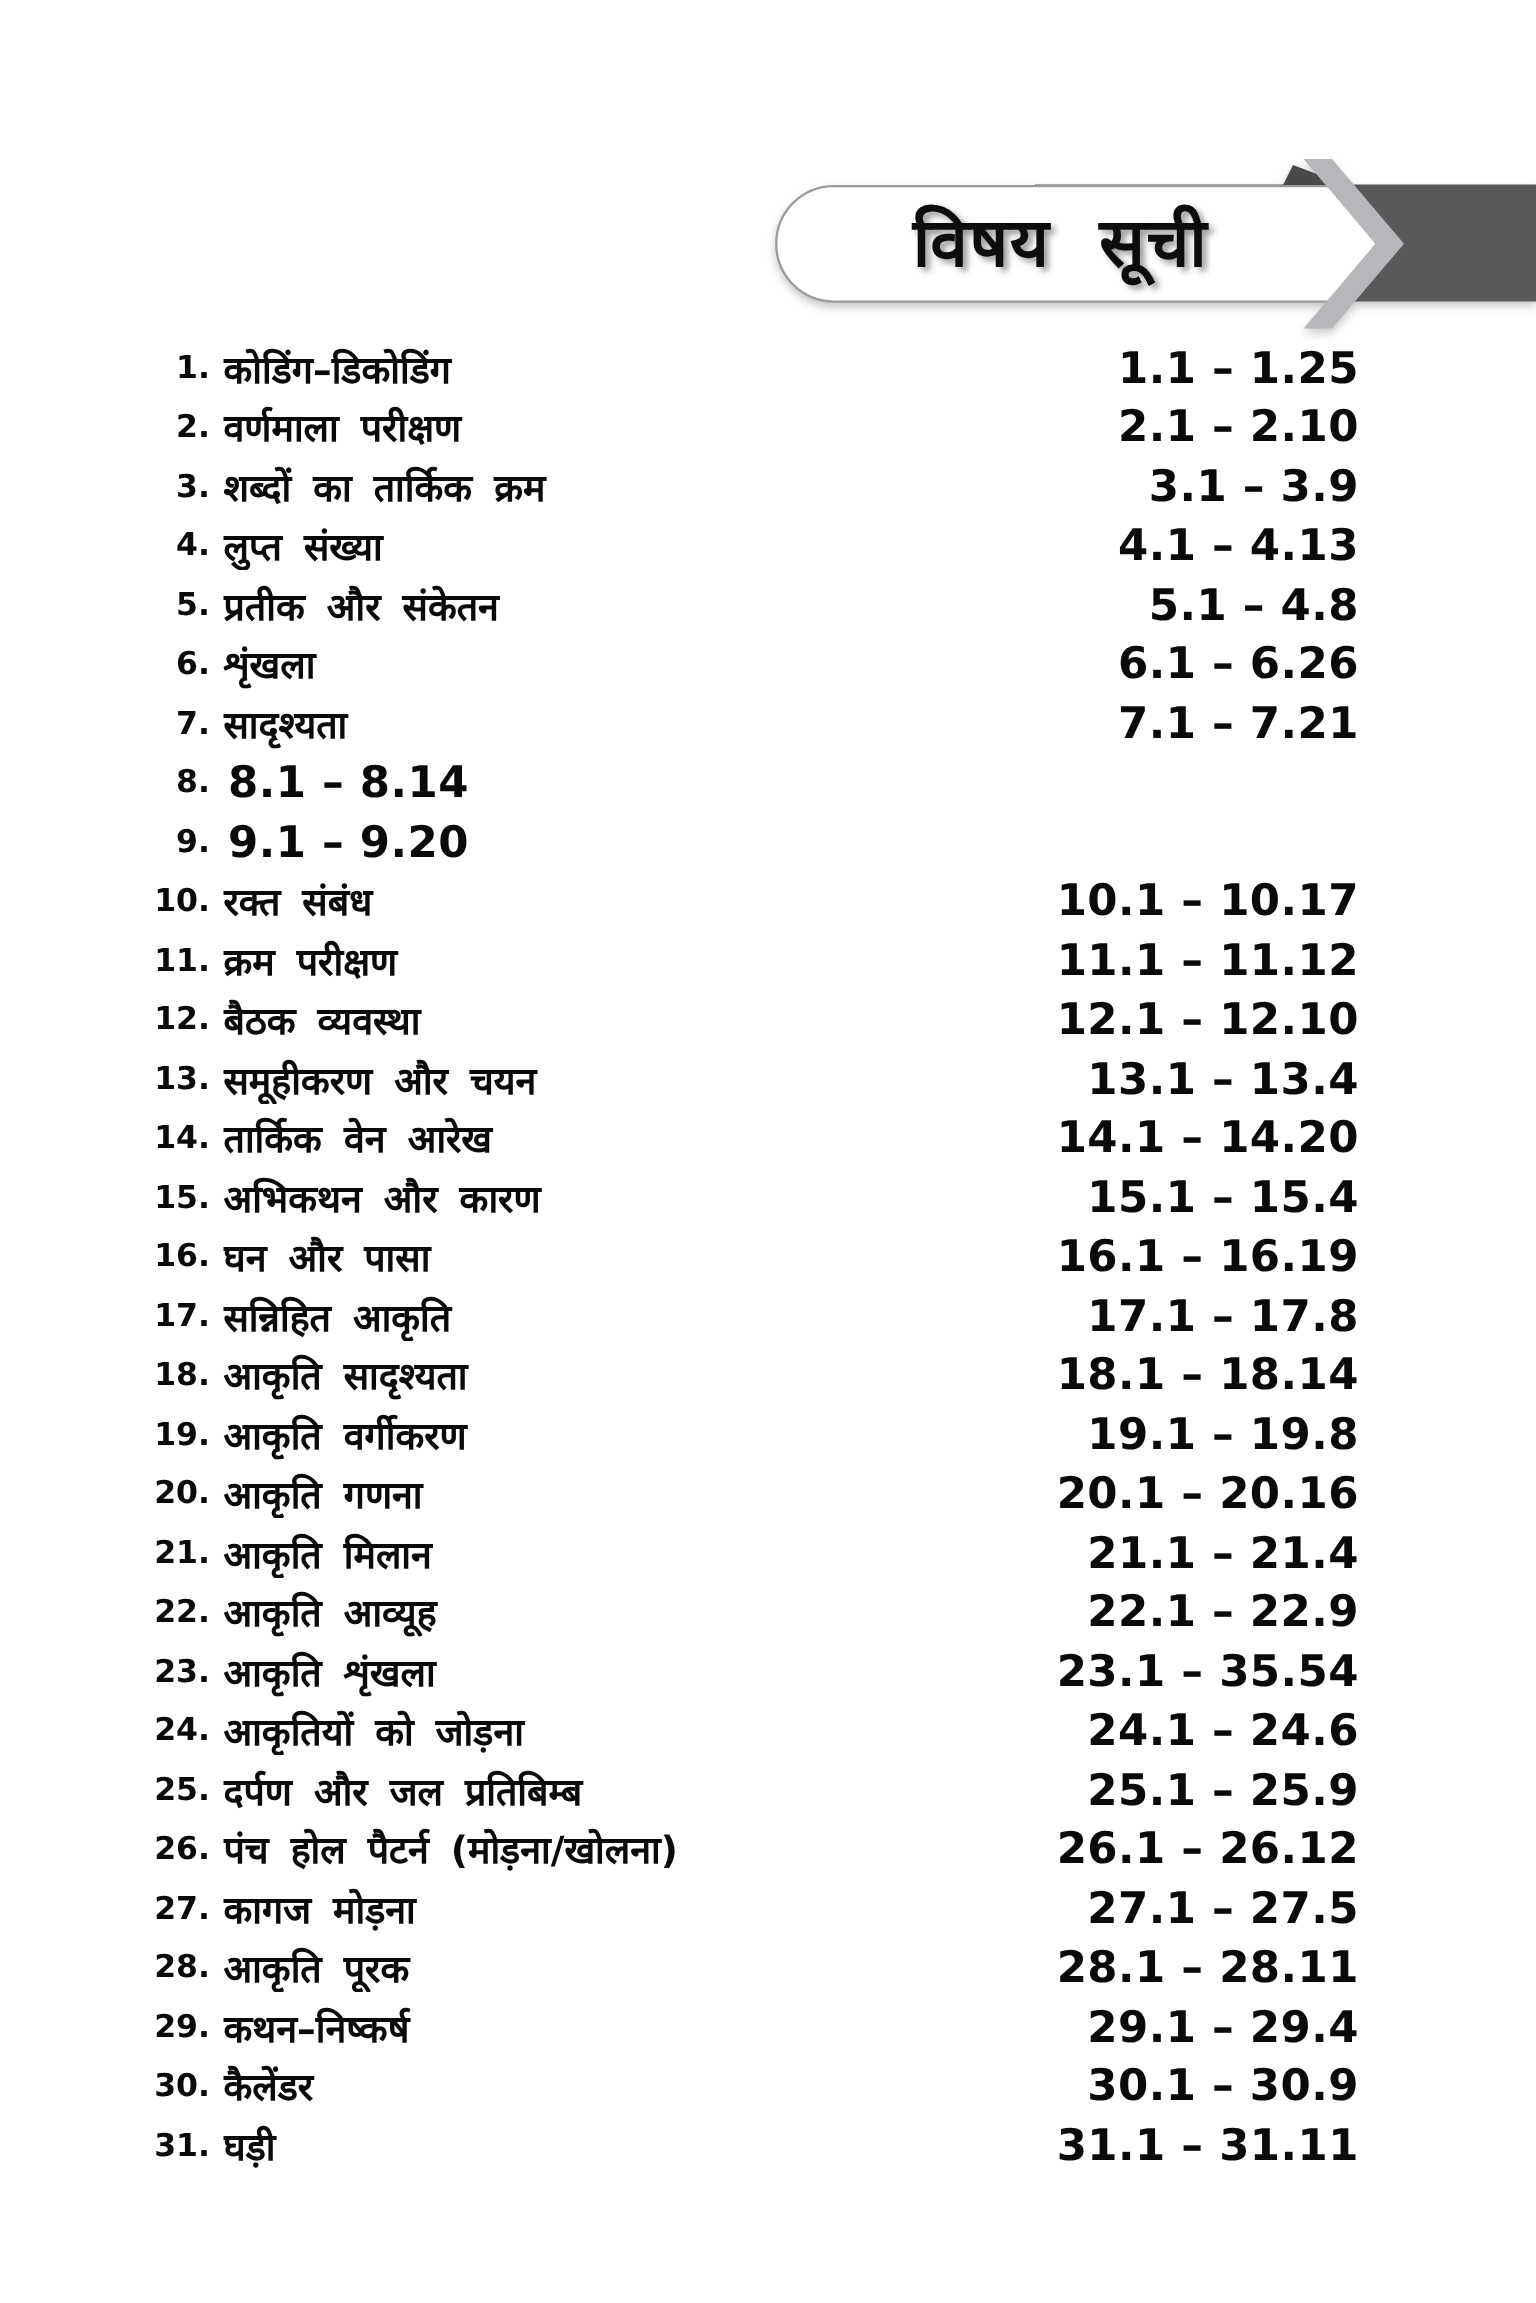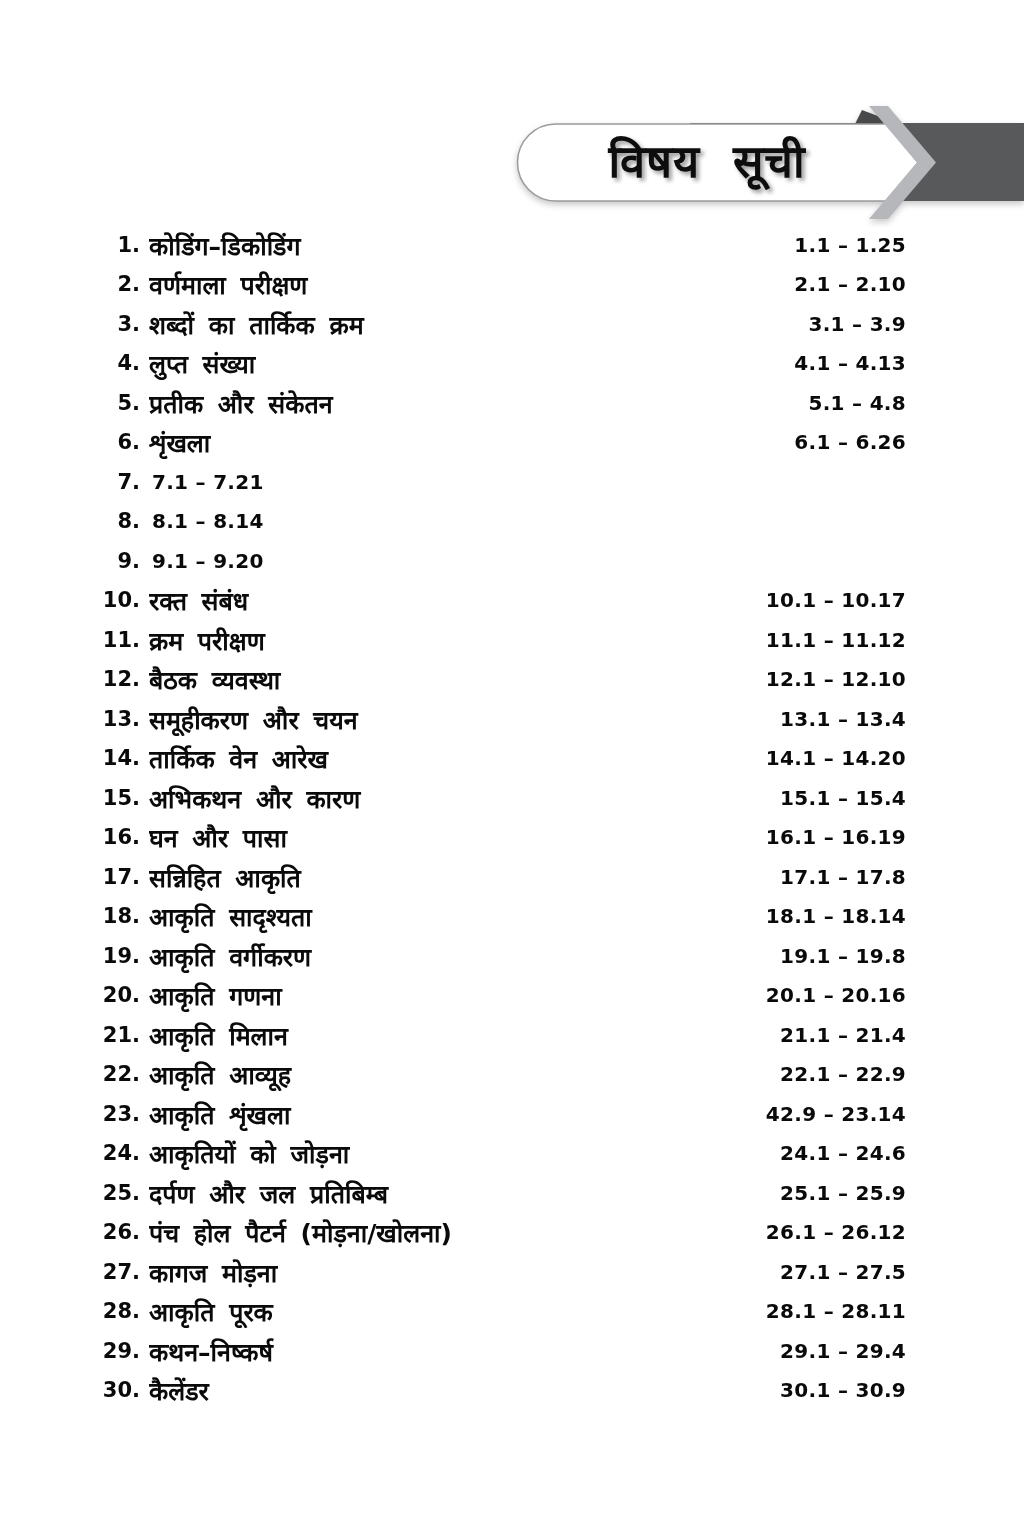--- a/index.html
+++ b/index.html
@@ -54,21 +54,21 @@
     font-size: 25px;
     font-weight: 700;
     word-spacing: 6px;
     white-space: nowrap;
     overflow: hidden;
   }
   .toc-row .pages {
     flex: 0 0 auto;
     margin-left: 12px;
     text-align: right;
-    font-size: 20px;
+    font-size: 29px;
     font-weight: 700;
     letter-spacing: 0.3px;
     white-space: nowrap;
   }
 </style>
 </head>
 <body>
 
 <div class="page">
 
@@ -119,20 +119,21 @@
     </div>
 
     <div class="toc-row">
       <span class="num">6.</span>
       <span class="title">शृंखला</span>
       <span class="pages">6.1 – 6.26</span>
     </div>
 
     <div class="toc-row">
       <span class="num">7.</span>
+      <span class="title">सादृश्यता</span>
       <span class="pages">7.1 – 7.21</span>
     </div>
 
     <div class="toc-row">
       <span class="num">8.</span>
       <span class="pages">8.1 – 8.14</span>
     </div>
 
     <div class="toc-row">
       <span class="num">9.</span>
@@ -213,21 +214,21 @@
 
     <div class="toc-row">
       <span class="num">22.</span>
       <span class="title">आकृति आव्यूह</span>
       <span class="pages">22.1 – 22.9</span>
     </div>
 
     <div class="toc-row">
       <span class="num">23.</span>
       <span class="title">आकृति शृंखला</span>
-      <span class="pages">42.9 – 23.14</span>
+      <span class="pages">23.1 – 35.54</span>
     </div>
 
     <div class="toc-row">
       <span class="num">24.</span>
       <span class="title">आकृतियों को जोड़ना</span>
       <span class="pages">24.1 – 24.6</span>
     </div>
 
     <div class="toc-row">
       <span class="num">25.</span>
@@ -258,15 +259,20 @@
       <span class="title">कथन–निष्कर्ष</span>
       <span class="pages">29.1 – 29.4</span>
     </div>
 
     <div class="toc-row">
       <span class="num">30.</span>
       <span class="title">कैलेंडर</span>
       <span class="pages">30.1 – 30.9</span>
     </div>
 
+    <div class="toc-row">
+      <span class="num">31.</span>
+      <span class="title">घड़ी</span>
+      <span class="pages">31.1 – 31.11</span>
+    </div>
   </main>
 
 </div>
 
 </body></html>

